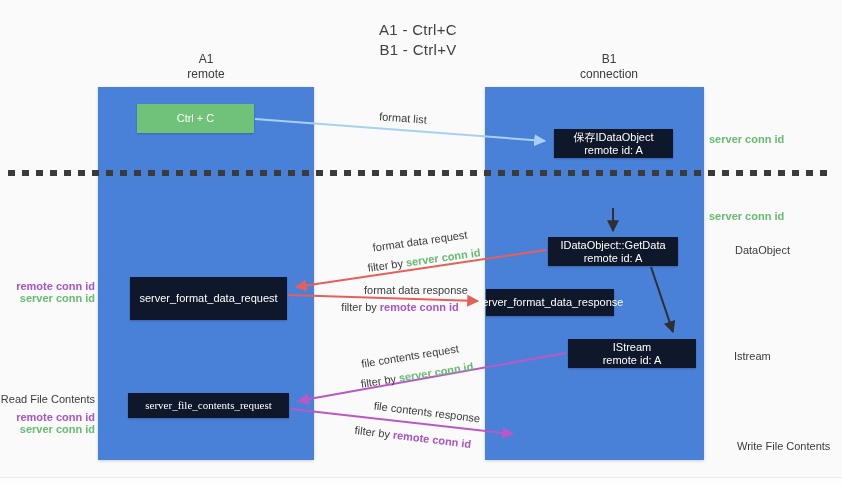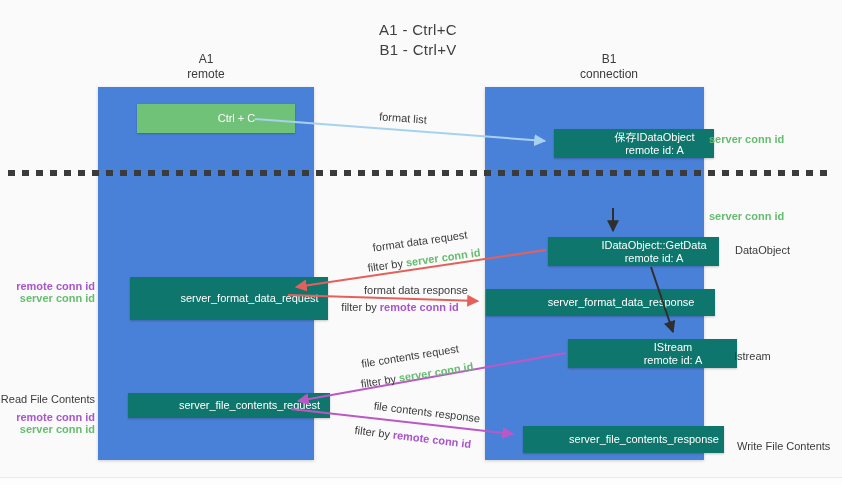--- a/index.html
+++ b/index.html
@@ -24,31 +24,31 @@
   .lane{position:absolute;background:#4a81d8;box-shadow:0 1px 3px rgba(0,0,0,.18);}
   .lane.left{left:98px;top:87px;width:216px;height:373px;}
   .lane.right{left:485px;top:87px;width:219px;height:373px;}
 
   .dashes{position:absolute;left:8px;top:170px;width:820px;height:6px;
     background:repeating-linear-gradient(90deg,#3b3b3b 0px,#3b3b3b 7px,transparent 7px,transparent 14px);
     z-index:3;}
 
   .node{position:absolute;display:flex;flex-direction:column;align-items:center;justify-content:center;
     color:#fff;font-size:11px;line-height:13px;text-align:center;white-space:nowrap;
-    box-shadow:0 1px 2px rgba(0,0,0,.22);z-index:2;padding-left:41px;}
+    box-shadow:0 1px 2px rgba(0,0,0,.22);z-index:2;}
   .node.green{background:#6fc278;}
-  .node.orange{background:#0f766e;}
+  .node.orange{background:#0f172a;}
   .n-ctrl-c{left:137px;top:104px;width:117px;height:29px;}
   .n-save{left:554px;top:129px;width:119px;height:29px;}
   .n-ctrl-v{left:554px;top:182px;width:119px;height:25px;}
   .n-getdata{left:548px;top:237px;width:130px;height:29px;align-items:center;}
   .n-fmt-req{left:130px;top:277px;width:157px;height:43px;}
-  .n-fmt-resp{left:486px;top:289px;width:188px;height:27px;}
+  .n-fmt-resp{left:486px;top:289px;width:128px;height:27px;}
   .n-istream{left:568px;top:339px;width:128px;height:29px;}
-  .n-file-req{left:128px;top:393px;width:161px;height:25px;}
+  .n-file-req{left:128px;top:393px;width:161px;height:25px;font-family:Liberation Serif, serif;}
   .n-file-resp{left:523px;top:426px;width:160px;height:27px;}
 
   .arrows{position:absolute;left:0;top:0;z-index:4;pointer-events:none;}
 
   .side-label{position:absolute;font-size:11px;line-height:12px;white-space:nowrap;z-index:5;}
   .side-label.r{left:709px;}
   .side-label.l{right:747px;text-align:right;}
   .green-txt{color:#66bc70;font-weight:bold;}
   .purple-txt{color:#a855cc;font-weight:bold;}
   .dark-txt{color:#3b3b3b;font-weight:normal;padding-left:22px;}
@@ -97,23 +97,20 @@
   <div class="node orange n-fmt-resp">
     <span>server_format_data_response</span>
   </div>
   <div class="node orange n-istream">
     <span>IStream</span>
     <span>remote id: A</span>
   </div>
   <div class="node orange n-file-req">
     <span>server_file_contents_request</span>
   </div>
-  <div class="node orange n-file-resp">
-    <span>server_file_contents_response</span>
-  </div>
 
   <svg class="arrows" width="842" height="485" viewBox="0 0 842 485">
     <defs>
       <marker id="m-blue" viewBox="0 0 10 10" refX="9" refY="5" markerWidth="6" markerHeight="6" orient="auto" markerUnits="strokeWidth">
         <path d="M0,0 L10,5 L0,10 z" fill="#a7d1ef"></path>
       </marker>
       <marker id="m-black" viewBox="0 0 10 10" refX="9" refY="5" markerWidth="6" markerHeight="6" orient="auto" markerUnits="strokeWidth">
         <path d="M0,0 L10,5 L0,10 z" fill="#2f2f2f"></path>
       </marker>
       <marker id="m-red" viewBox="0 0 10 10" refX="9" refY="5" markerWidth="6" markerHeight="6" orient="auto" markerUnits="strokeWidth">

